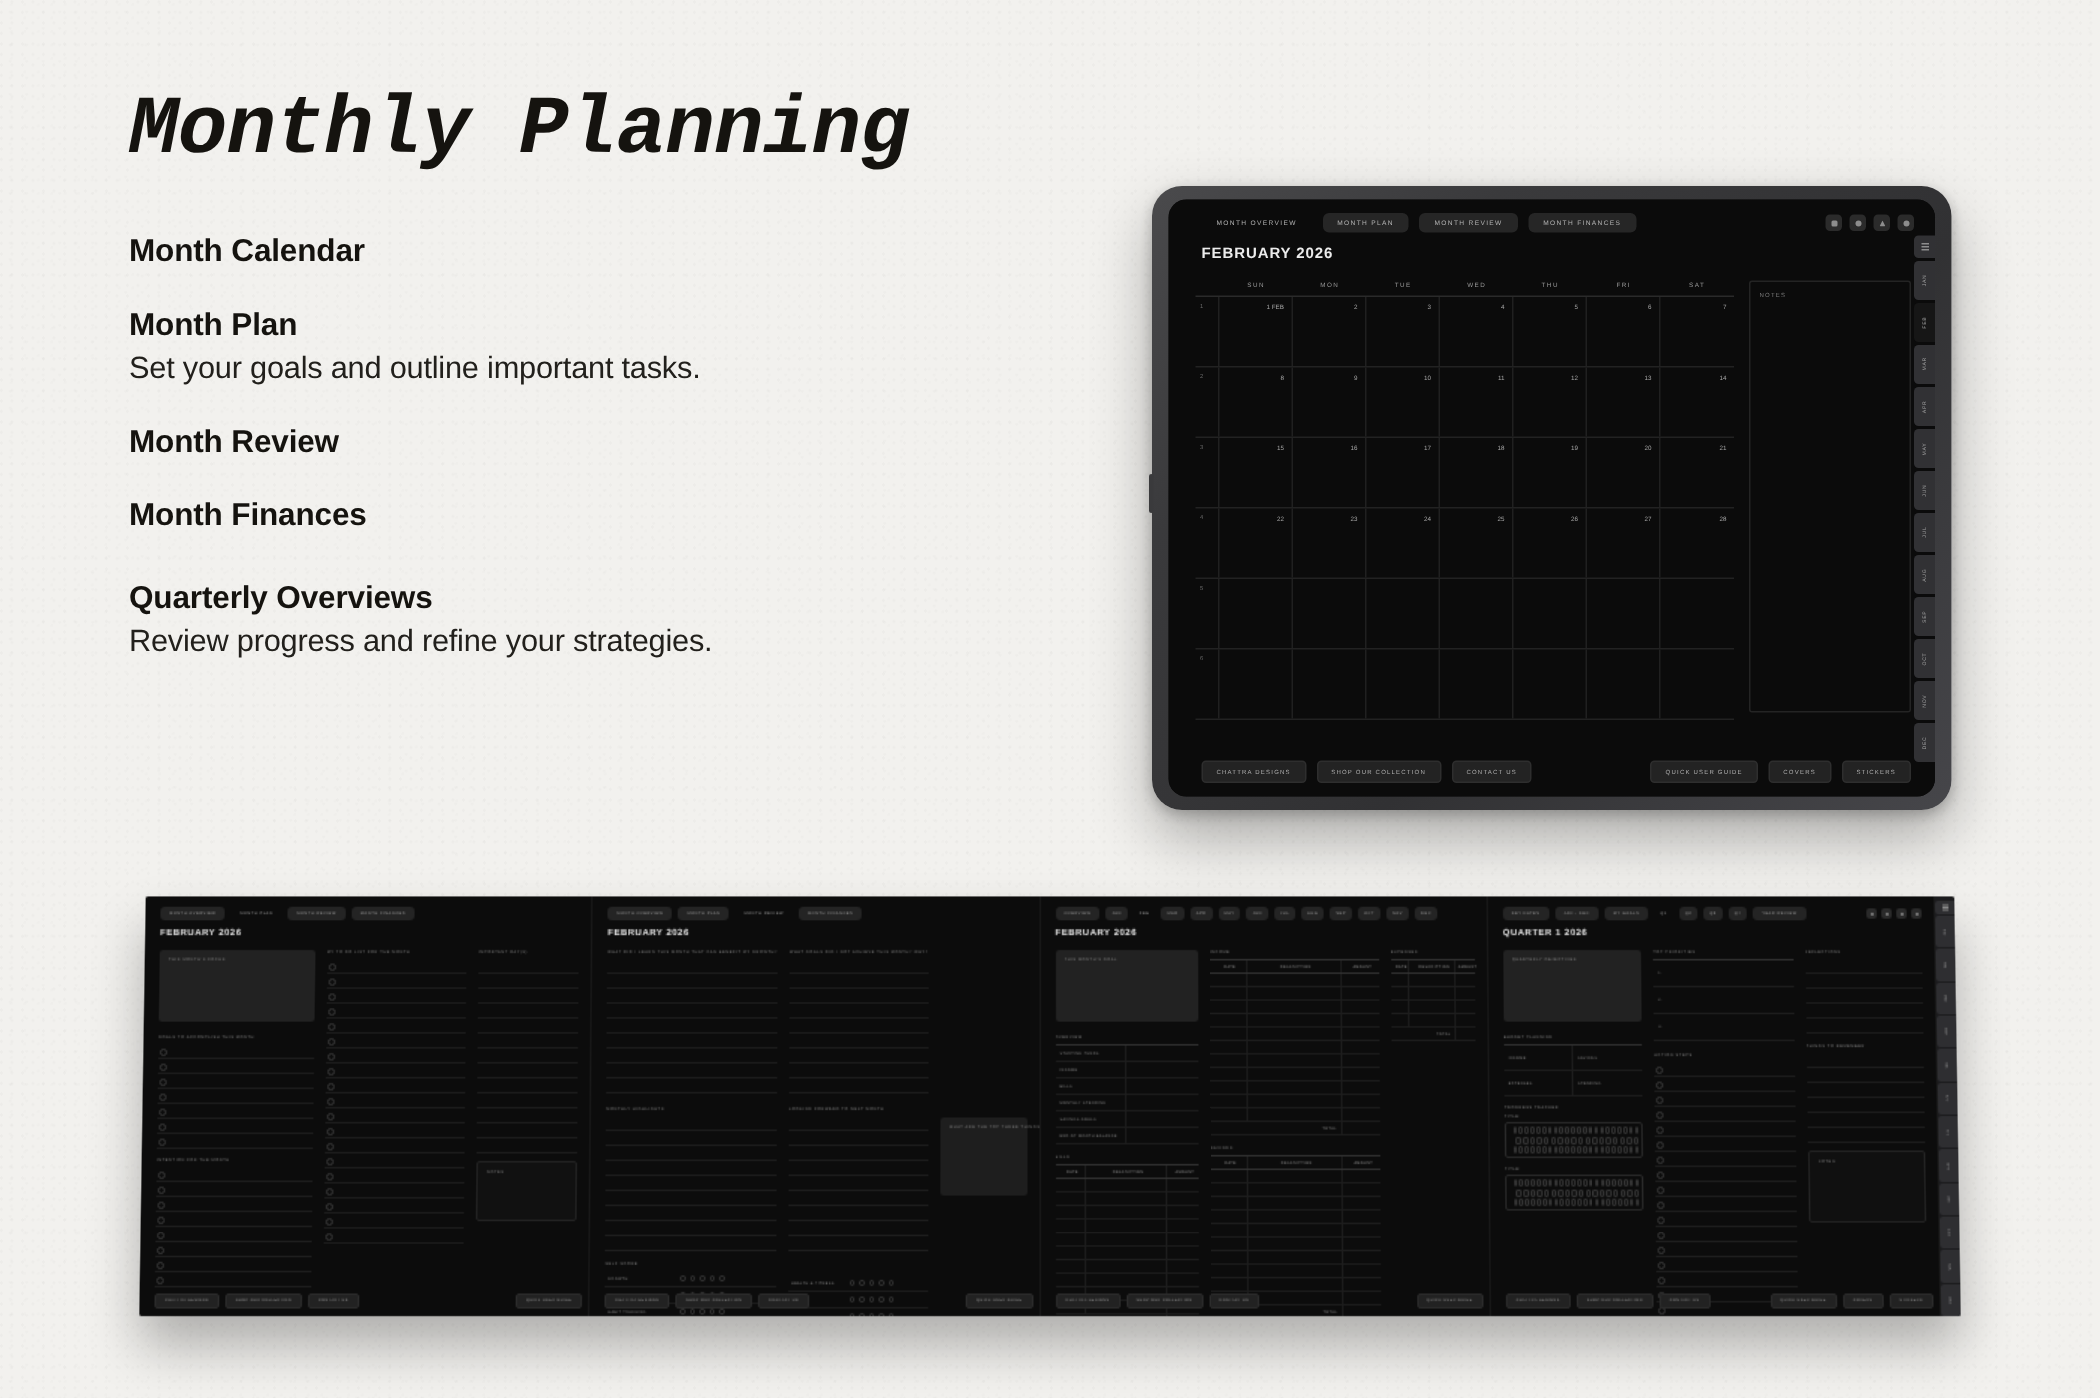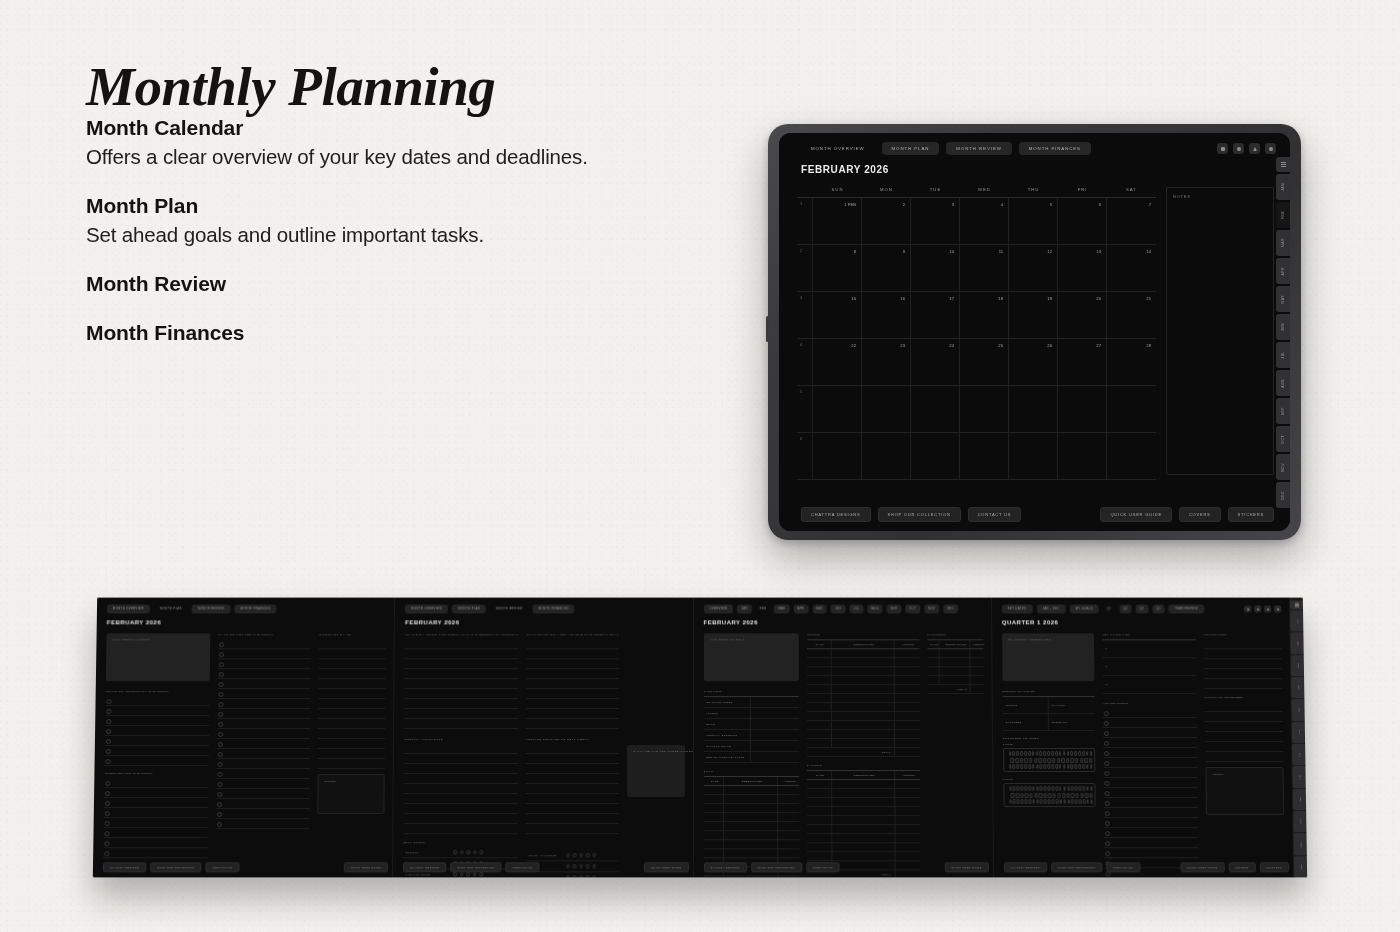--- a/index.html
+++ b/index.html
@@ -15,26 +15,26 @@
     background:
       radial-gradient(circle at 12% 18%, rgba(0,0,0,.018) 0 1px, transparent 1px),
       radial-gradient(circle at 62% 71%, rgba(0,0,0,.015) 0 1px, transparent 1px),
       radial-gradient(circle at 84% 33%, rgba(0,0,0,.012) 0 1px, transparent 1px);
     background-size: 7px 7px, 11px 11px, 9px 9px;
   }
 
   
   .copy { position:absolute; left:86px; top:58px; width:660px; z-index:3; }
   .page-title{
-    font-family: Liberation Serif, serif;
+    font-family: Liberation Mono, monospace;
     font-style: italic; font-weight: 700;
     font-size: 55px; letter-spacing: -0.5px; color:#15130f;
     line-height: 1.05;
   }
-  .feature-list{ }
+  .feature-list{ margin-top:40px; }
   .feature{ margin-bottom:25px; }
   .feature.gap{ margin-top:31px; }
   .feature-title{
     font-size:21px; font-weight:700; color:#15130f; letter-spacing:-.1px;
     margin-bottom:5px;
   }
   .feature-desc{
     font-size:20.5px; font-weight:400; color:#22201c; letter-spacing:-.15px;
   }
 
@@ -209,31 +209,34 @@
   .sst.menu i{ width:4px;height:1px;background:#8a8a8a;box-shadow:0 1.5px 0 #8a8a8a,0 -1.5px 0 #8a8a8a;}
 </style>
 </head>
 <body>
 
 <div class="copy">
   <h1 class="page-title">Monthly Planning</h1>
   <div class="feature-list">
     <div class="feature">
       <div class="feature-title">Month Calendar</div>
-      <div class="feature-desc">Offers a clear overview of your key dates and deadlines.</div>
     </div>
     <div class="feature">
       <div class="feature-title">Month Plan</div>
-      <div class="feature-desc">Set ahead goals and outline important tasks.</div>
+      <div class="feature-desc">Set your goals and outline important tasks.</div>
     </div>
     <div class="feature">
       <div class="feature-title">Month Review</div>
     </div>
     <div class="feature">
       <div class="feature-title">Month Finances</div>
+    </div>
+    <div class="feature gap">
+      <div class="feature-title">Quarterly Overviews</div>
+      <div class="feature-desc">Review progress and refine your strategies.</div>
     </div>
   </div>
 </div>
 
 <div class="tablet">
   <div class="screen">
     <div class="planner">
 
       <div class="ptopbar">
         <div class="ptab plain">MONTH OVERVIEW</div>

